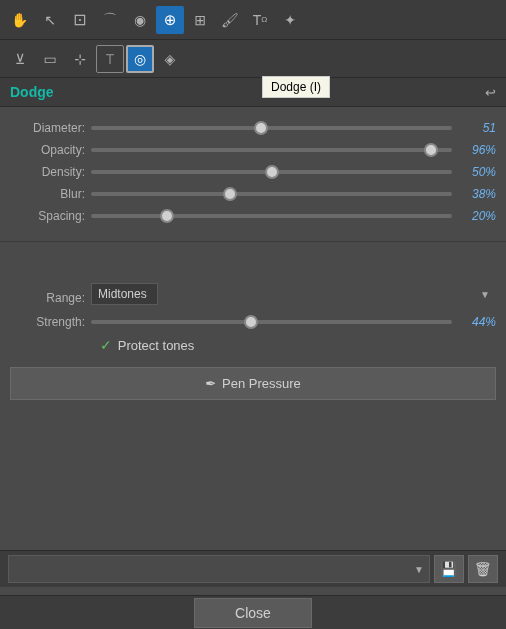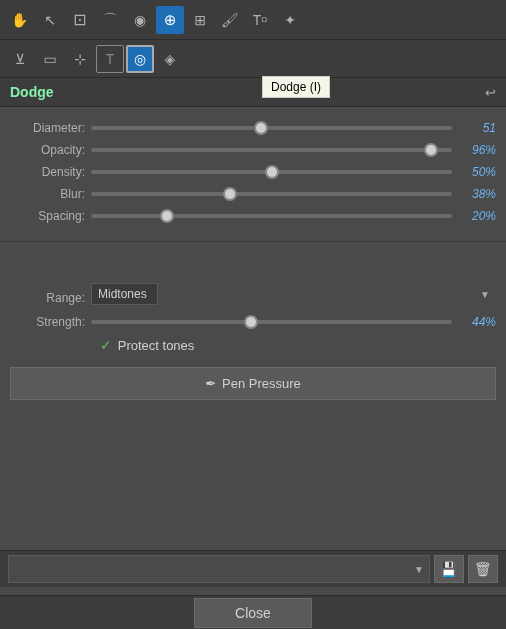--- a/index.html
+++ b/index.html
@@ -75,21 +75,21 @@
       background: #3c3c3c;
       padding: 6px 10px;
       display: flex;
       align-items: center;
       justify-content: space-between;
       border-bottom: 1px solid #2a2a2a;
     }
     .panel-title {
       font-size: 14px;
       font-weight: bold;
-      color: #86efac;
+      color: #14b8a6;
     }
 
     
     .sliders-section {
       padding: 10px 0;
     }
 
     .slider-row {
       display: flex;
       align-items: center;

